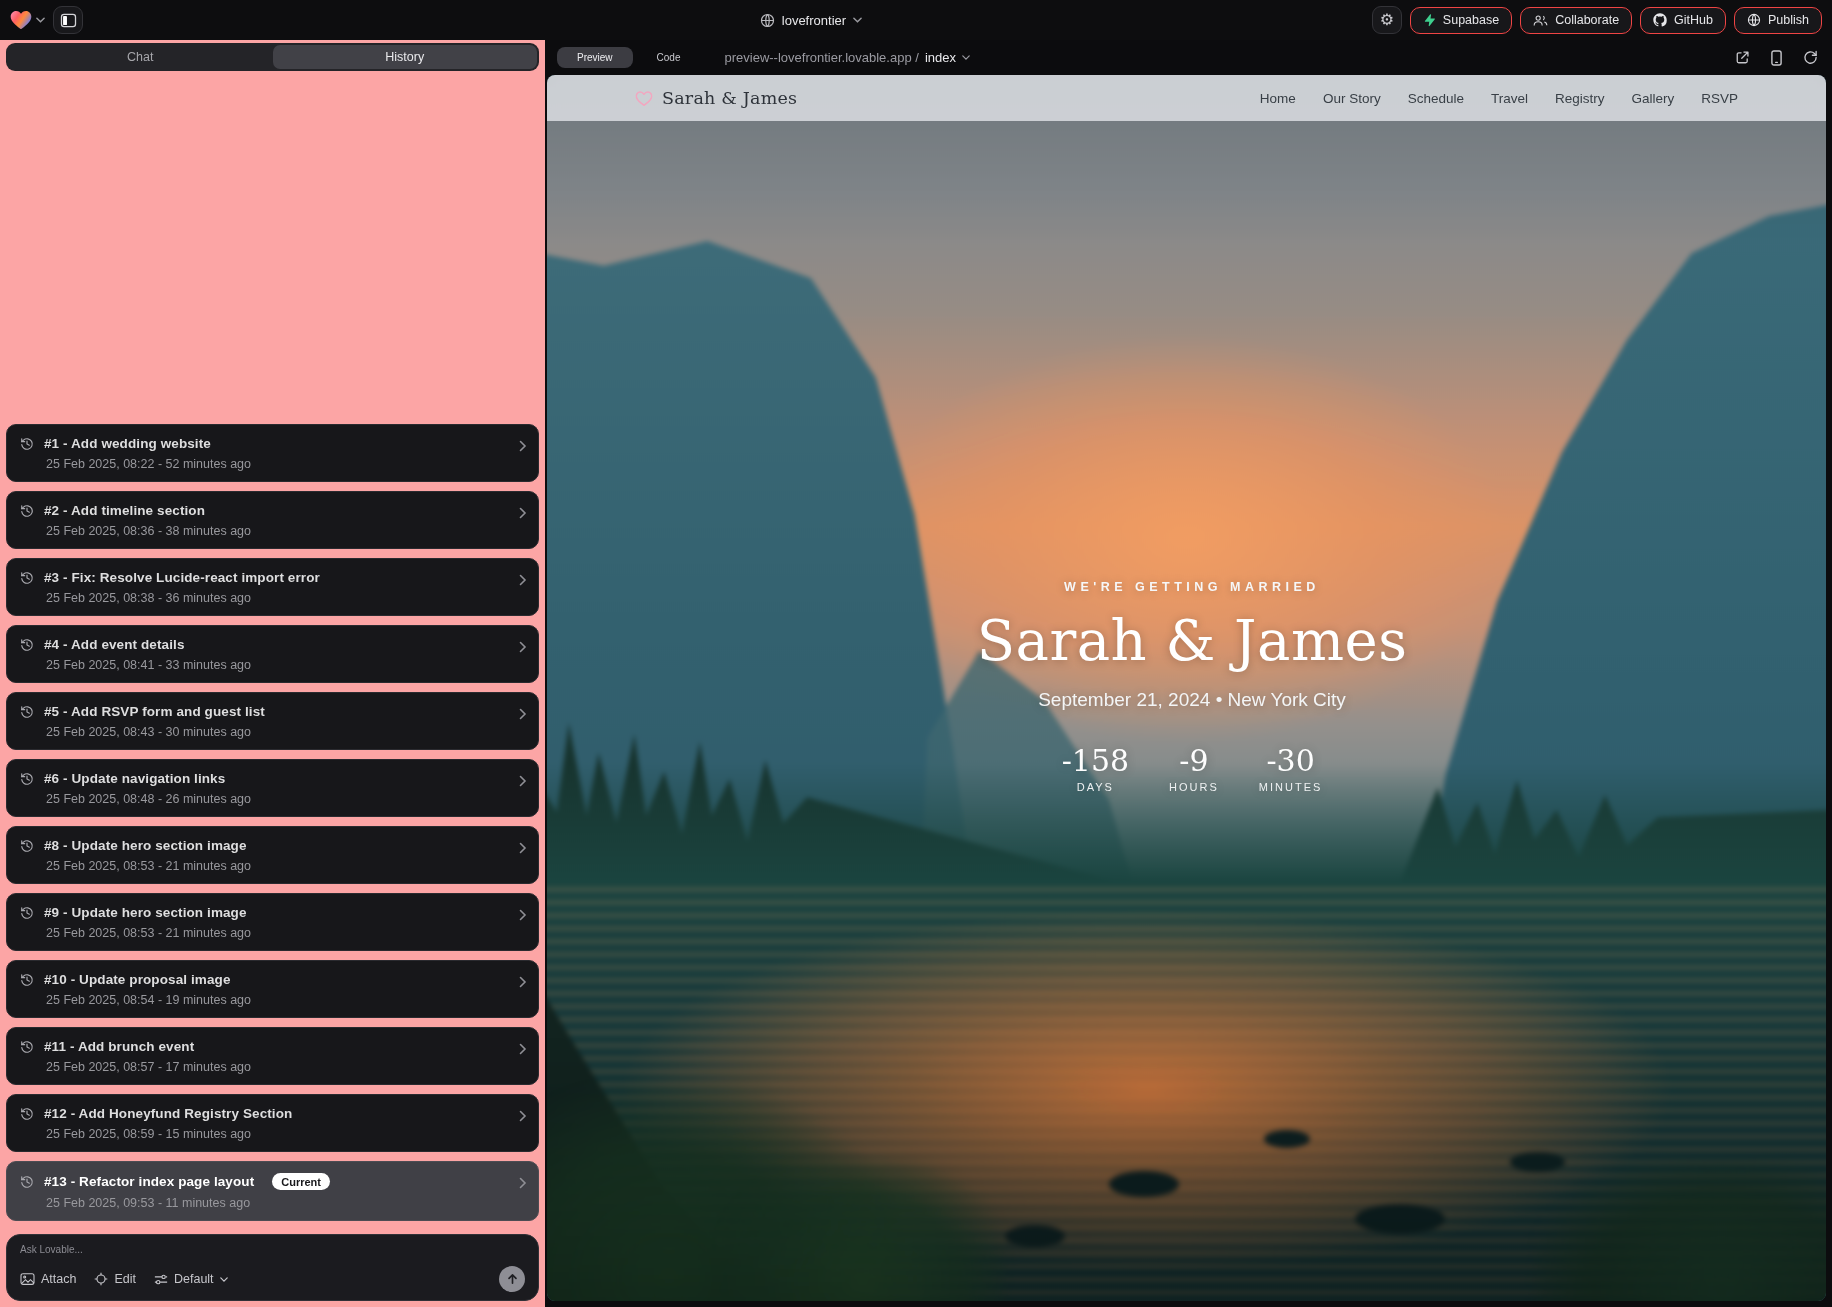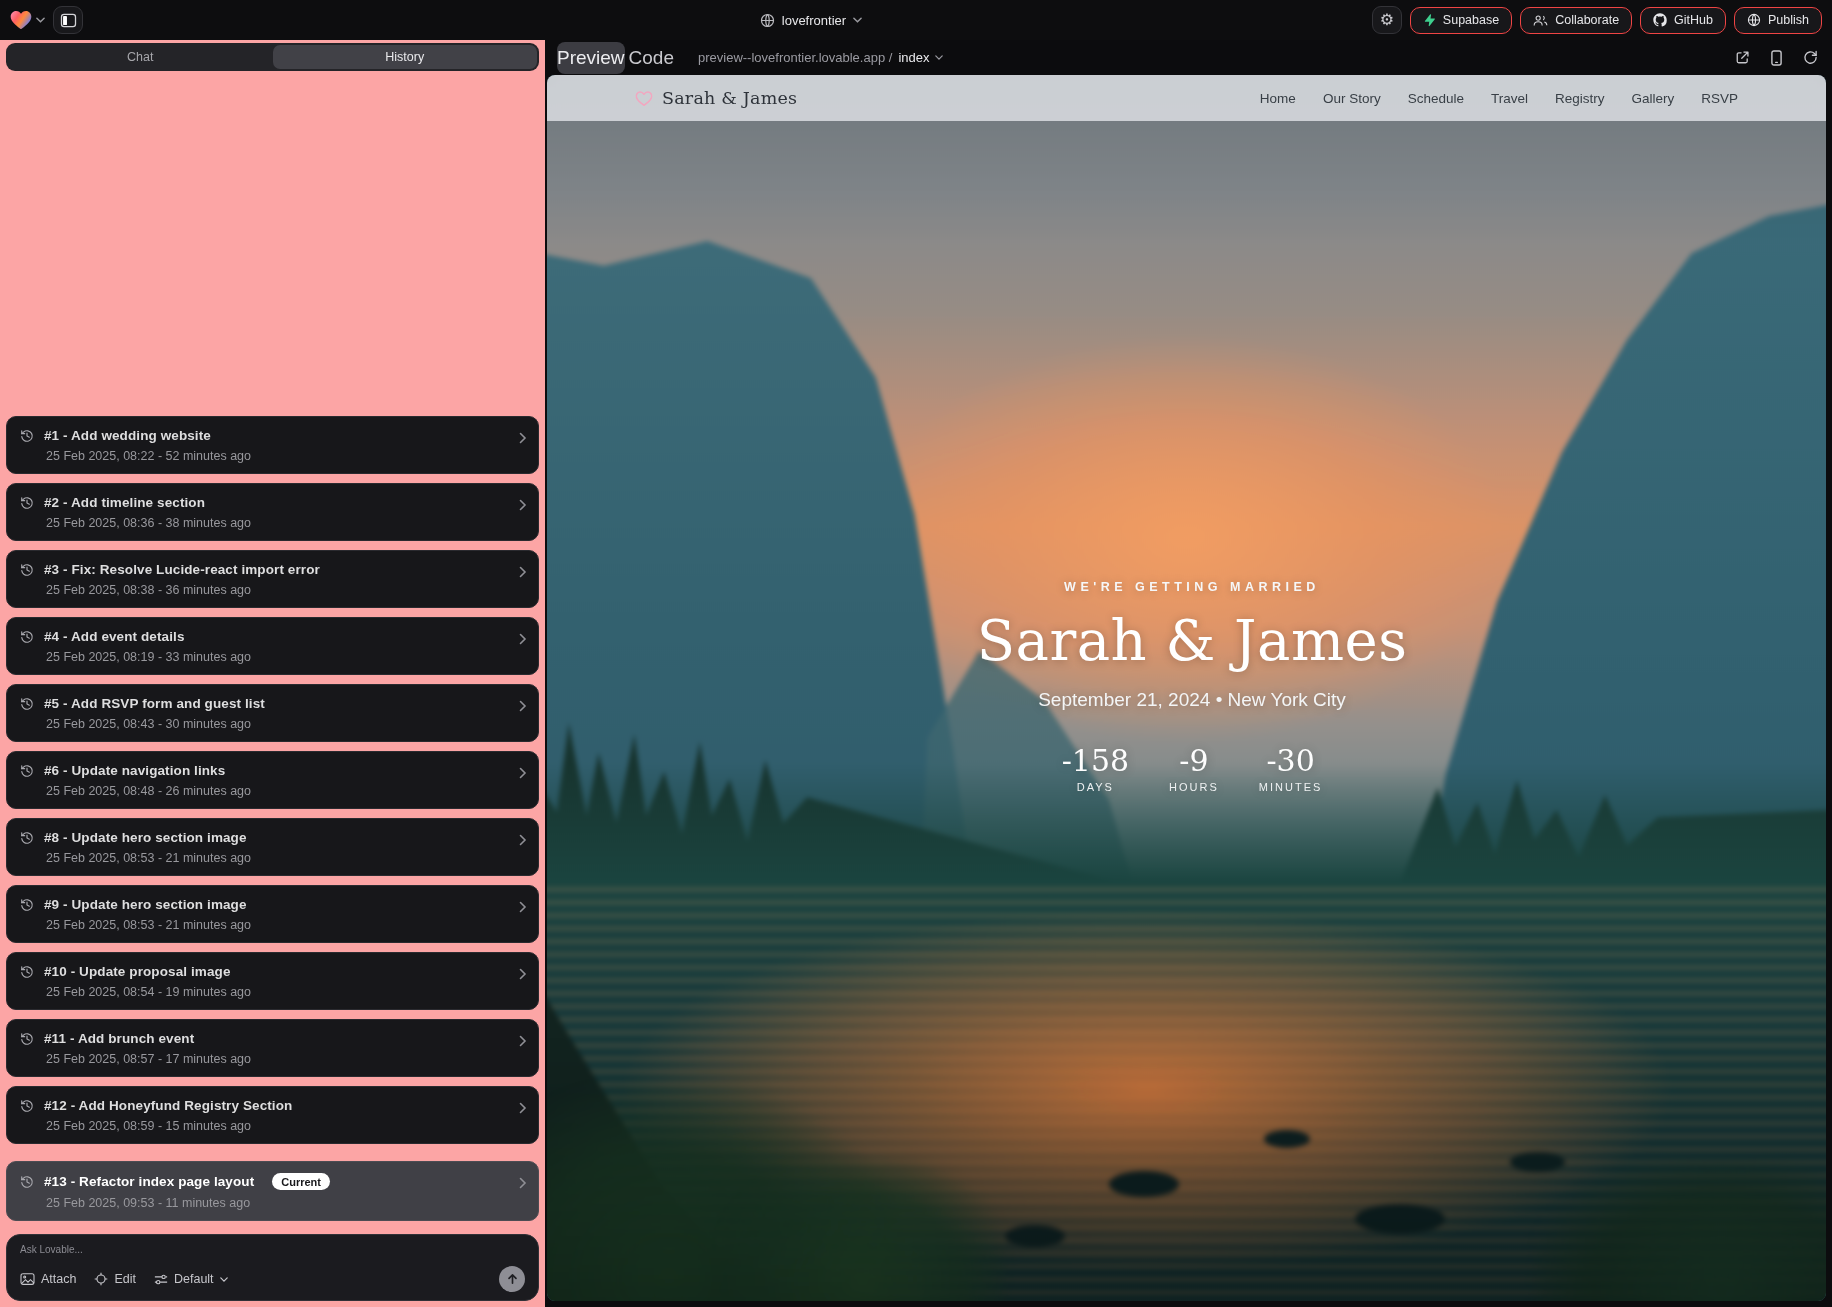--- a/index.html
+++ b/index.html
@@ -30,42 +30,42 @@
   .seg-tabs { margin:3px 6px 4px; display:flex; background:#242428; border-radius:9px; padding:2px; }
   .seg { flex:1; text-align:center; font-size:12.5px; color:#a6a6ab; padding:5px 0;
          border-radius:7px; cursor:pointer; }
   .seg.active { background:#414147; color:#e9e9ec; }
 
   
   .history-area { flex:1; display:flex; flex-direction:column; justify-content:flex-end;
                   padding:0 6px; overflow:hidden; }
   .h-item { position:relative; border:1px solid #2a2a2f; background:#17171a; border-radius:10px;
             padding:11px 30px 10px 13px; margin-bottom:9px; cursor:pointer; }
-  .h-item.selected { background:#404046; border-color:#4c4c53;margin-top:8px; }
+  .h-item.selected { background:#404046; border-color:#4c4c53; }
   .h-top { display:flex; align-items:center; gap:10px; }
   .h-top .hicon { color:#a9a9af; flex:0 0 auto; }
   .h-title { font-size:13.5px; color:#dededf; font-weight:600; letter-spacing:.1px; }
   .h-item.selected .h-title { color:#fff; }
   .h-meta { margin-left:26px; margin-top:6px; font-size:12.5px; color:#98989d; }
   .h-chev { position:absolute; right:11px; top:15px; color:#8f8f95; }
   .current-badge { display:inline-block; margin-left:8px; background:#ffffff; color:#18181b;
                    font-size:11px; font-weight:700; padding:2.5px 9px; border-radius:999px; vertical-align:1px; }
 
   
   .composer { margin:4px 6px 6px; border:1px solid #313137; background:#1b1b1f;
               border-radius:14px; padding:9px 13px 8px; }
   .composer .ph { font-size:10px; color:#8b8b92; }
   .composer-row { display:flex; align-items:center; margin-top:11px; gap:18px; color:#c6c6cb; }
   .c-btn { display:flex; align-items:center; gap:6px; font-size:12.5px; cursor:pointer; color:#c6c6cb; }
   .send-btn { margin-left:auto; width:26px; height:26px; border-radius:50%; background:#8e8e95;
               color:#1f1f23; display:flex; align-items:center; justify-content:center; cursor:pointer; }
 
   
   .ptoolbar { height:35px; display:flex; align-items:center; padding:0 14px 0 12px; gap:4px; }
-  .ptab { font-size:19px; color:#c9c9ce; padding:5px 0; border-radius:8px; cursor:pointer; }
+  .ptab { font-size:10px; color:#c9c9ce; padding:5px 20px; border-radius:8px; cursor:pointer; }
   .ptab.active { background:#3c3c42; color:#ededf0; }
   .purl { display:flex; align-items:center; gap:6px; margin-left:20px; font-size:13px; color:#9a9aa1; cursor:pointer; }
   .purl .page { color:#e9e9ec; }
   .ptools { margin-left:auto; display:flex; align-items:center; gap:20px; color:#c7c7cc; }
   .ptool { cursor:pointer; }
 
   
   .frame { flex:1; position:relative; margin:0 6px 6px 2px; border-radius:8px; overflow:hidden;
            background:#3c6673; }
   .scene { position:absolute; inset:-8px; filter:blur(2.5px) saturate(1.05); }
@@ -278,21 +278,21 @@
             <span class="hicon">
               <svg width="14" height="14" viewBox="0 0 24 24" fill="none" stroke="currentColor" stroke-width="2" stroke-linecap="round" stroke-linejoin="round">
                 <path d="M3 3v5h5"></path>
                 <path d="M3.05 13A9 9 0 1 0 6 5.3L3 8"></path>
                 <path d="M12 7v5l4 2"></path>
               </svg>
             </span>
             <span class="h-title">#4 - Add event details</span>
 
           </div>
-          <div class="h-meta">25 Feb 2025, 08:19 - 33 minutes ago</div>
+          <div class="h-meta">25 Feb 2025, 08:41 - 33 minutes ago</div>
           <span class="h-chev">
             <svg width="8" height="12" viewBox="0 0 8 12" fill="none" stroke="currentColor" stroke-width="1.6" stroke-linecap="round">
               <path d="M1.5 1.5L6 6l-4.5 4.5"></path>
             </svg>
           </span>
         </div>
         <div class="h-item">
           <div class="h-top">
             <span class="hicon">
               <svg width="14" height="14" viewBox="0 0 24 24" fill="none" stroke="currentColor" stroke-width="2" stroke-linecap="round" stroke-linejoin="round">

